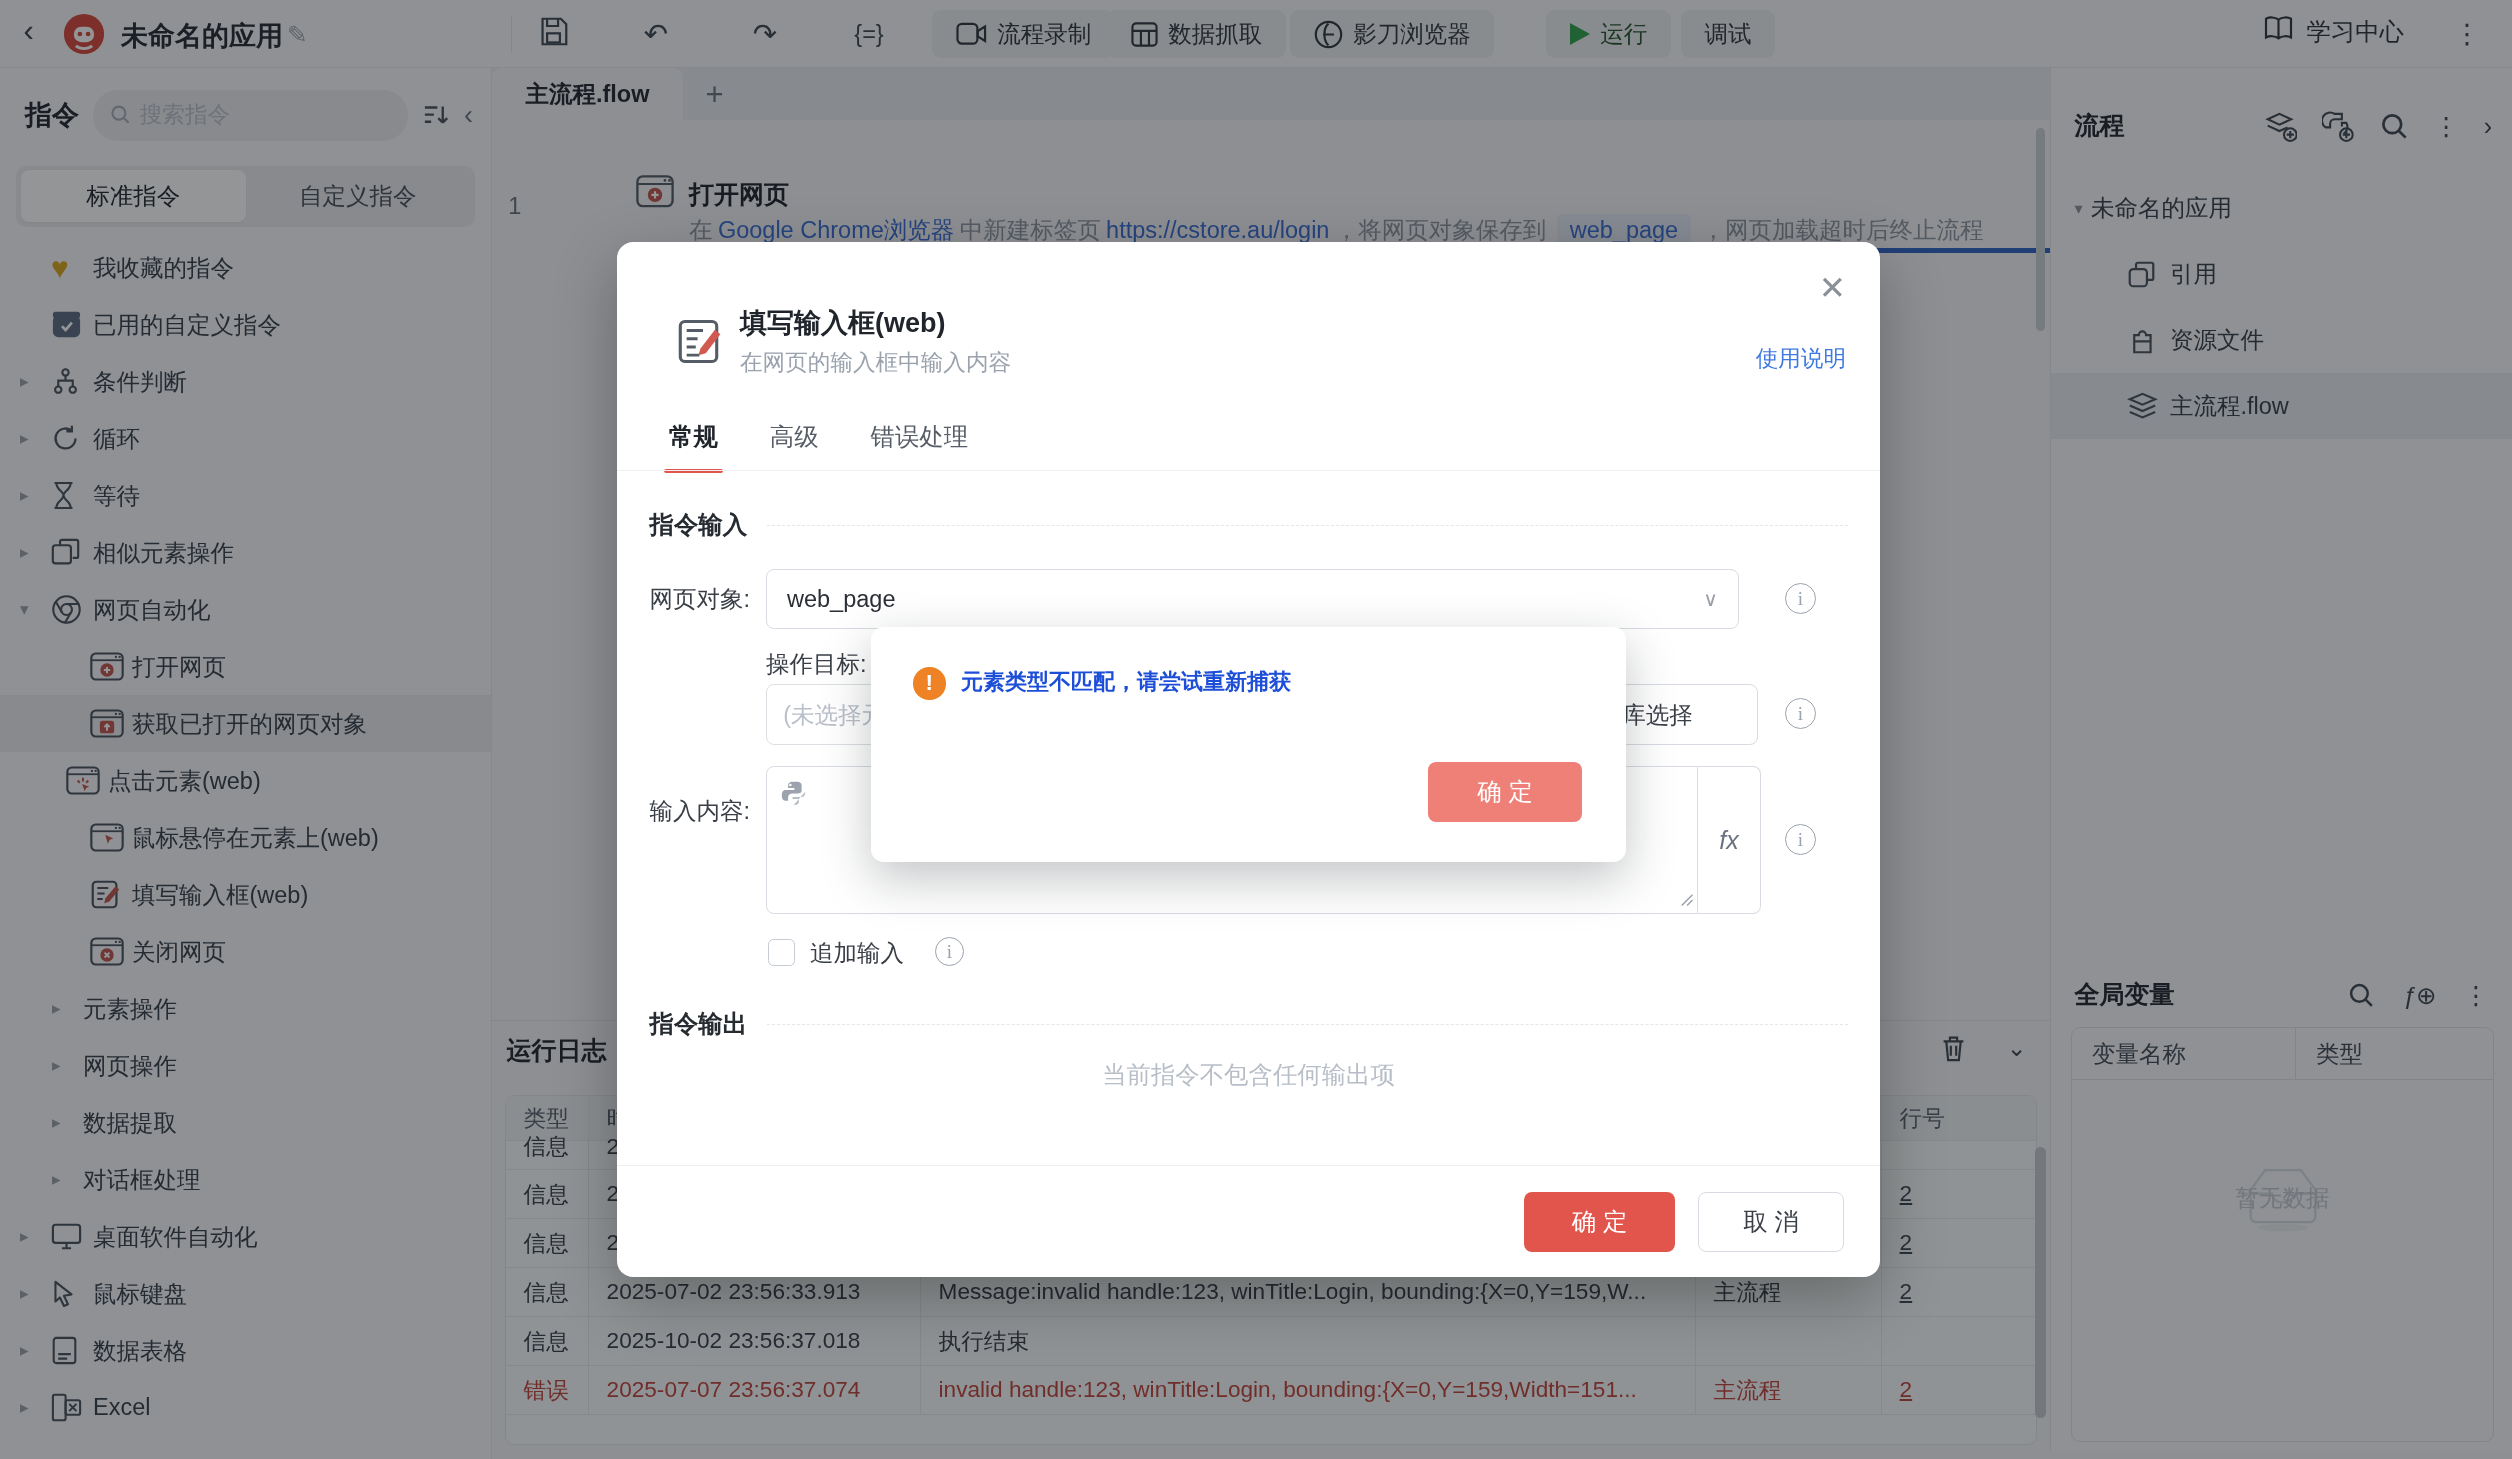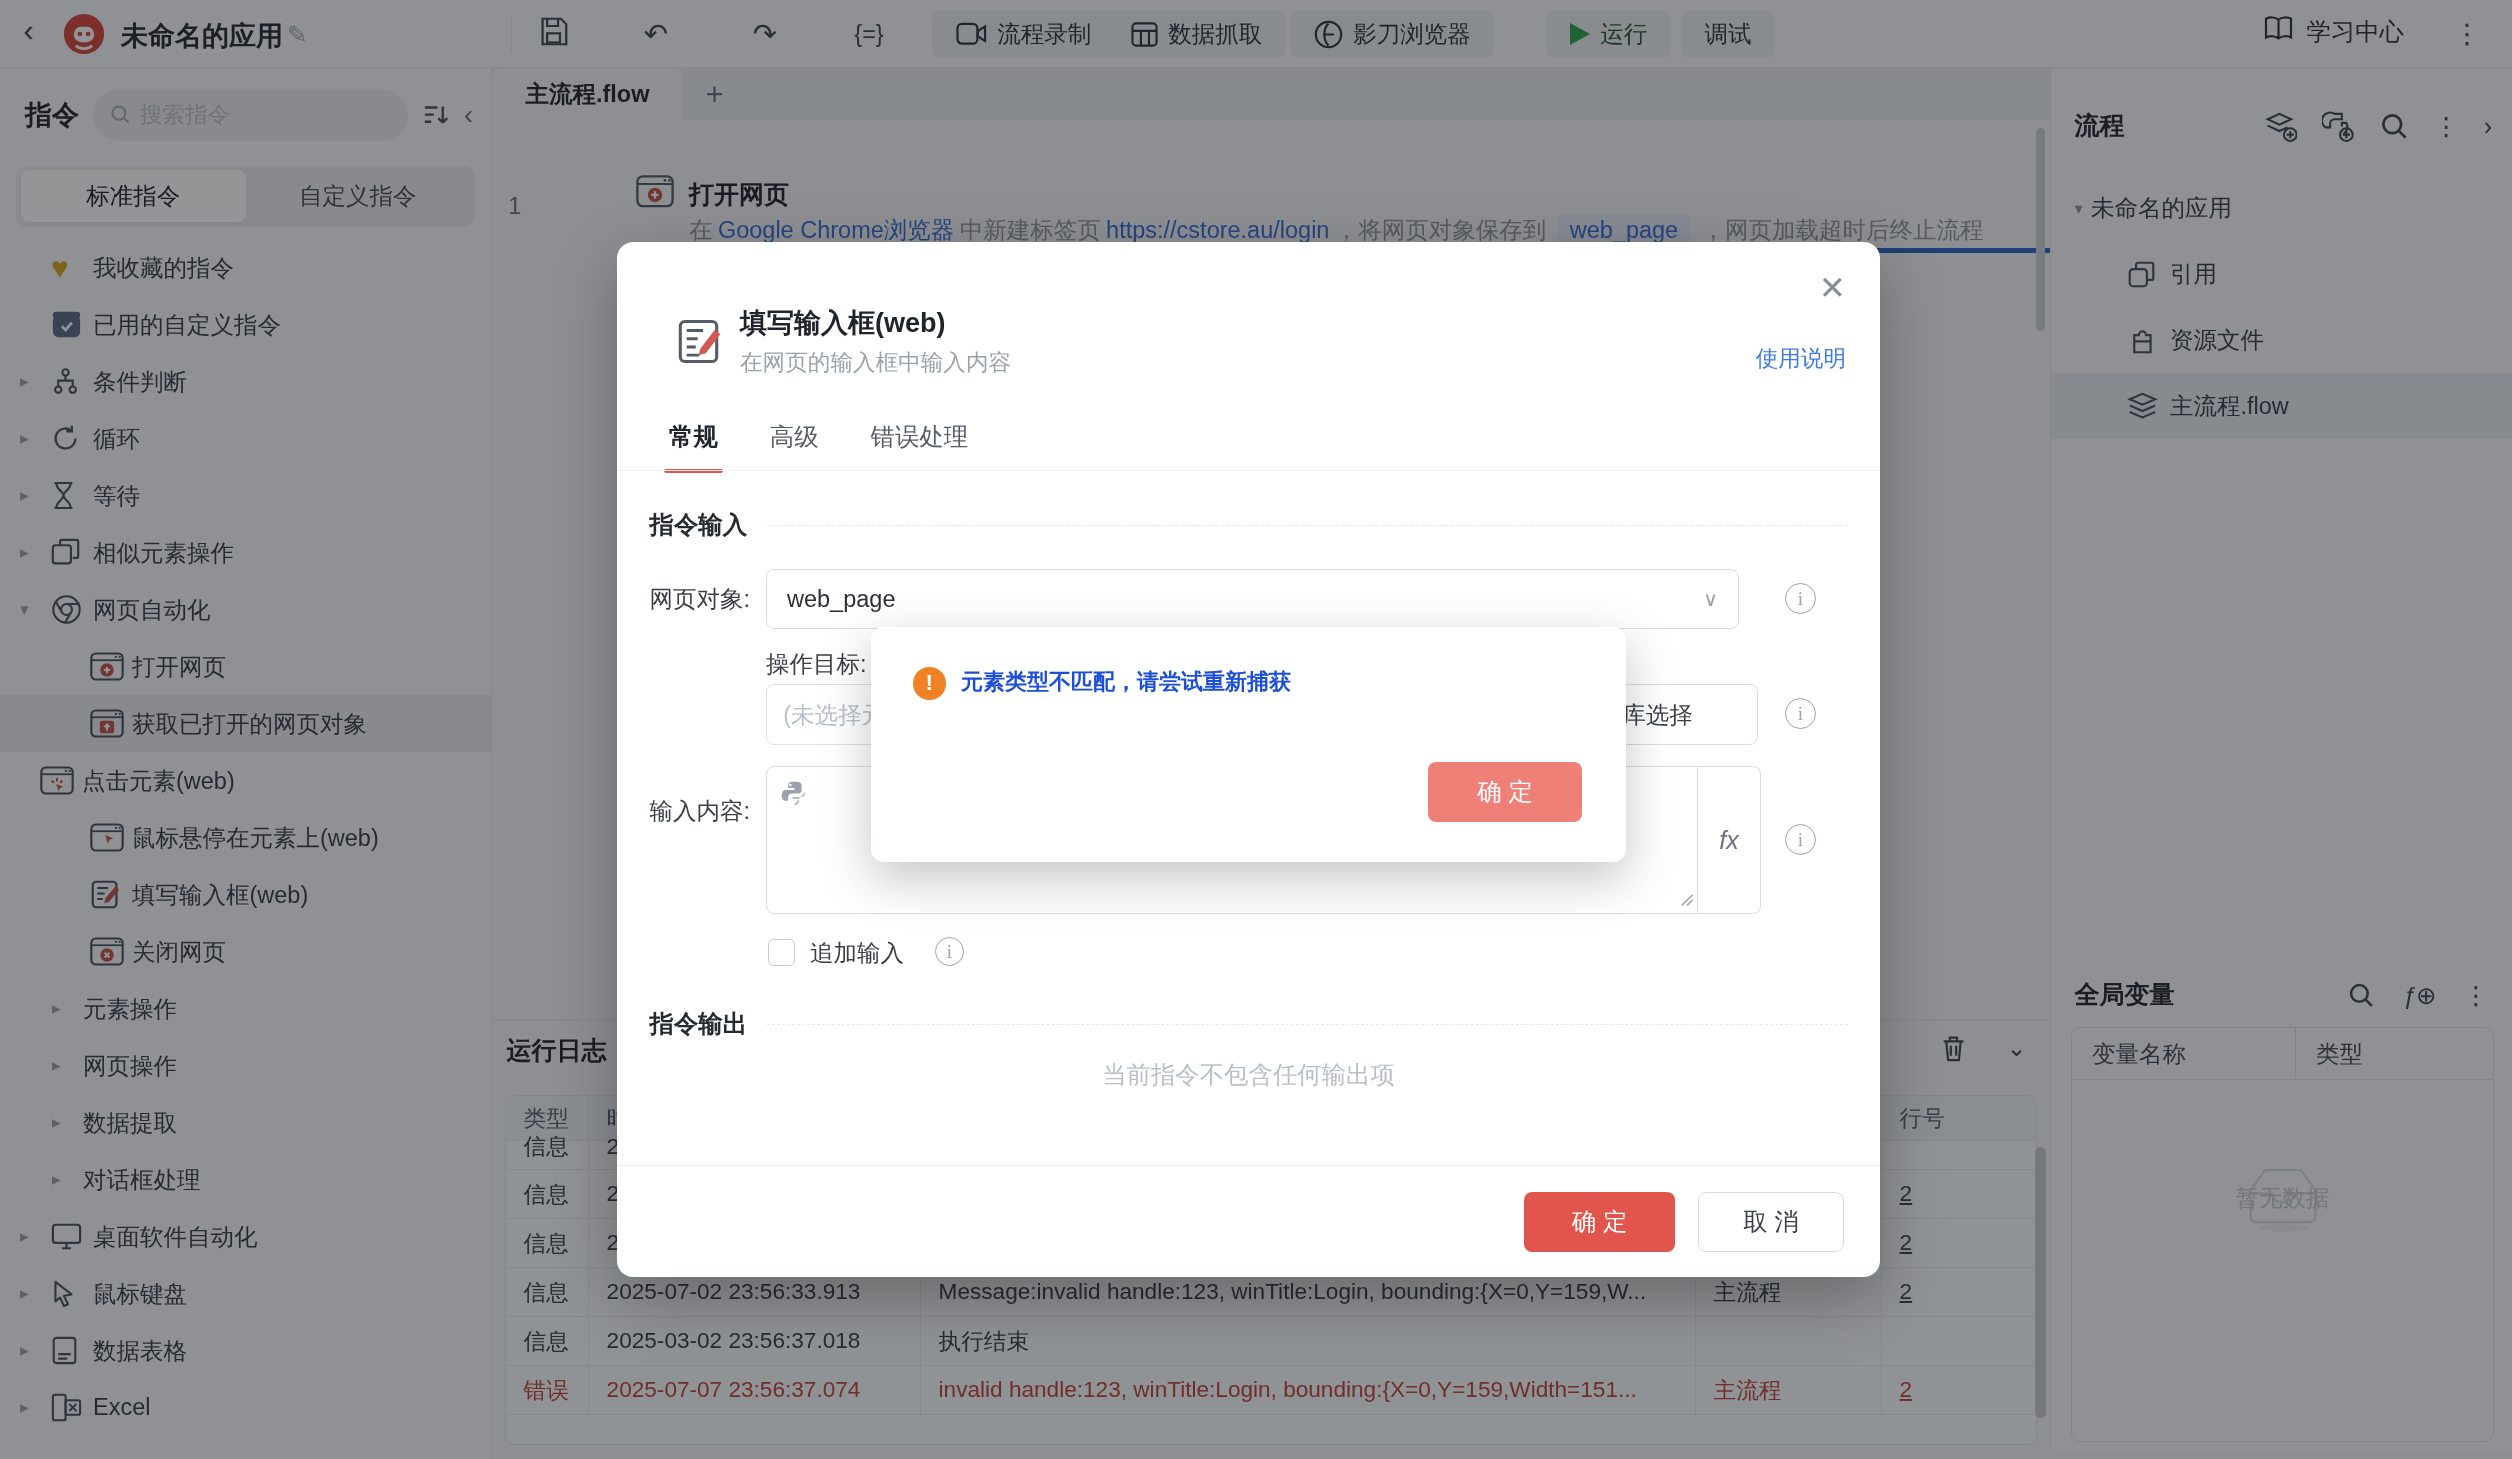--- a/index.html
+++ b/index.html
@@ -285,21 +285,21 @@
             <rect x="1.5" y="1.5" width="35" height="29" rx="5" fill="none" stroke="#4a515c" stroke-width="2.4"></rect>
             <line x1="1.5" y1="9" x2="36.5" y2="9" stroke="#4a515c" stroke-width="2"></line>
             <circle cx="29" cy="5.3" r="1.3" fill="#4a515c"></circle>
             <circle cx="33.2" cy="5.3" r="1.3" fill="#4a515c"></circle>
             <rect x="11" y="13" width="16" height="14" rx="3" fill="#c2544c"></rect>
             <path d="M19 24v-7M16 20l3-3 3 3" stroke="#fff" stroke-width="2.2" fill="none"></path>
           </svg>
         </span>
         <span>获取已打开的网页对象</span>
       </div>
-      <div class="sd-row" style="padding-left: 40px;">
+      <div class="sd-row" style="padding-left: 66px;">
         <span class="sd-icosl">
           <svg width="34" height="29" viewBox="0 0 38 32">
             <rect x="1.5" y="1.5" width="35" height="29" rx="5" fill="none" stroke="#4a515c" stroke-width="2.4"></rect>
             <line x1="1.5" y1="9" x2="36.5" y2="9" stroke="#4a515c" stroke-width="2"></line>
             <circle cx="29" cy="5.3" r="1.3" fill="#4a515c"></circle>
             <circle cx="33.2" cy="5.3" r="1.3" fill="#4a515c"></circle>
             <path d="M19 13v4M13 16l2.5 2.5M25 16l-2.5 2.5" stroke="#c2544c" stroke-width="2.2"></path>
             <path d="M18 20l8 3-3.5 1.5L21 28z" fill="#c2544c"></path>
           </svg>
         </span>
@@ -475,21 +475,21 @@
         <div>信息</div>
         <div>2025-07-02 23:56:33.913</div>
         <div>Message:invalid handle:123, winTitle:Login, bounding:{X=0,Y=159,W...</div>
         <div>主流程</div>
         <div class="lg-line">
           <a>2</a>
         </div>
       </div>
       <div class="lg-row" style="height: 49px;">
         <div>信息</div>
-        <div>2025-03-02 23:56:37.018</div>
+        <div>2025-10-02 23:56:37.018</div>
         <div>执行结束</div>
         <div></div>
         <div></div>
       </div>
       <div class="lg-row err" style="height: 49px;">
         <div>错误</div>
         <div>2025-07-07 23:56:37.074</div>
         <div>invalid handle:123, winTitle:Login, bounding:{X=0,Y=159,Width=151...</div>
         <div>主流程</div>
         <div class="lg-line">

